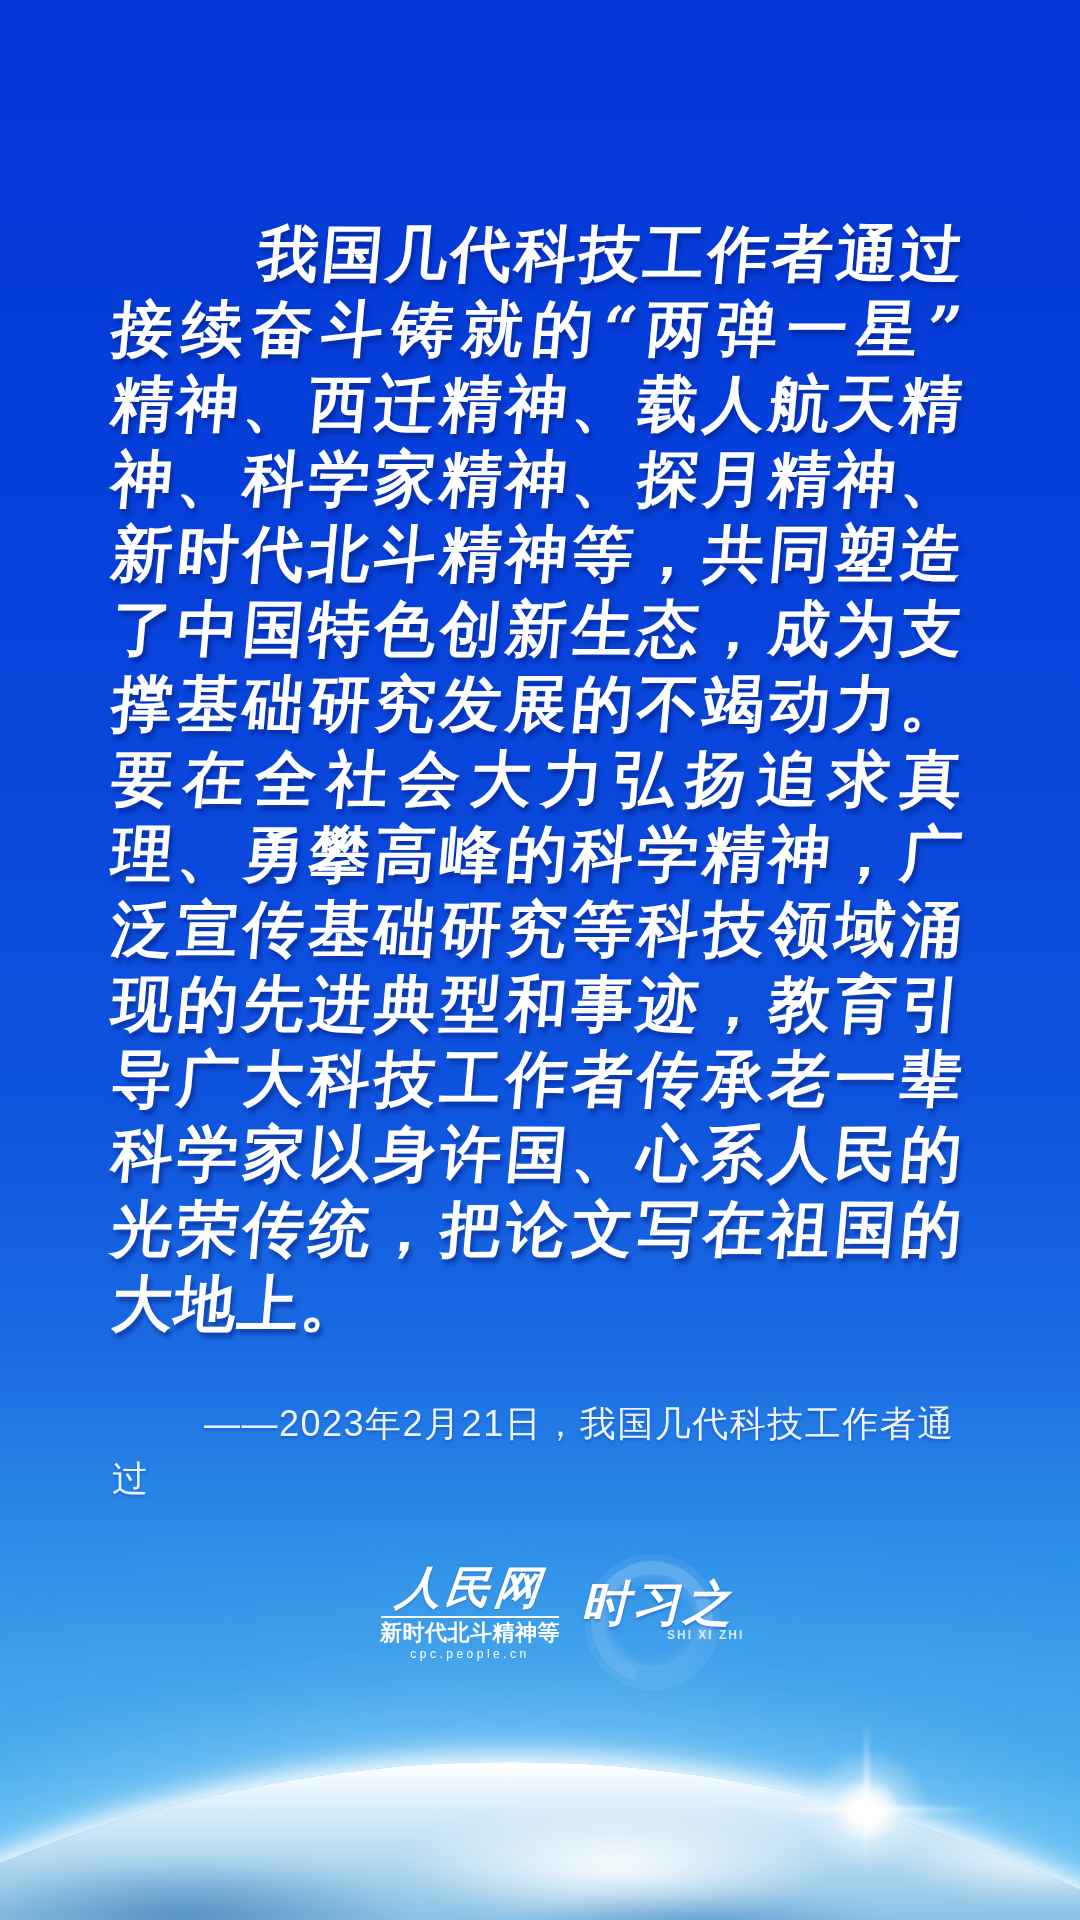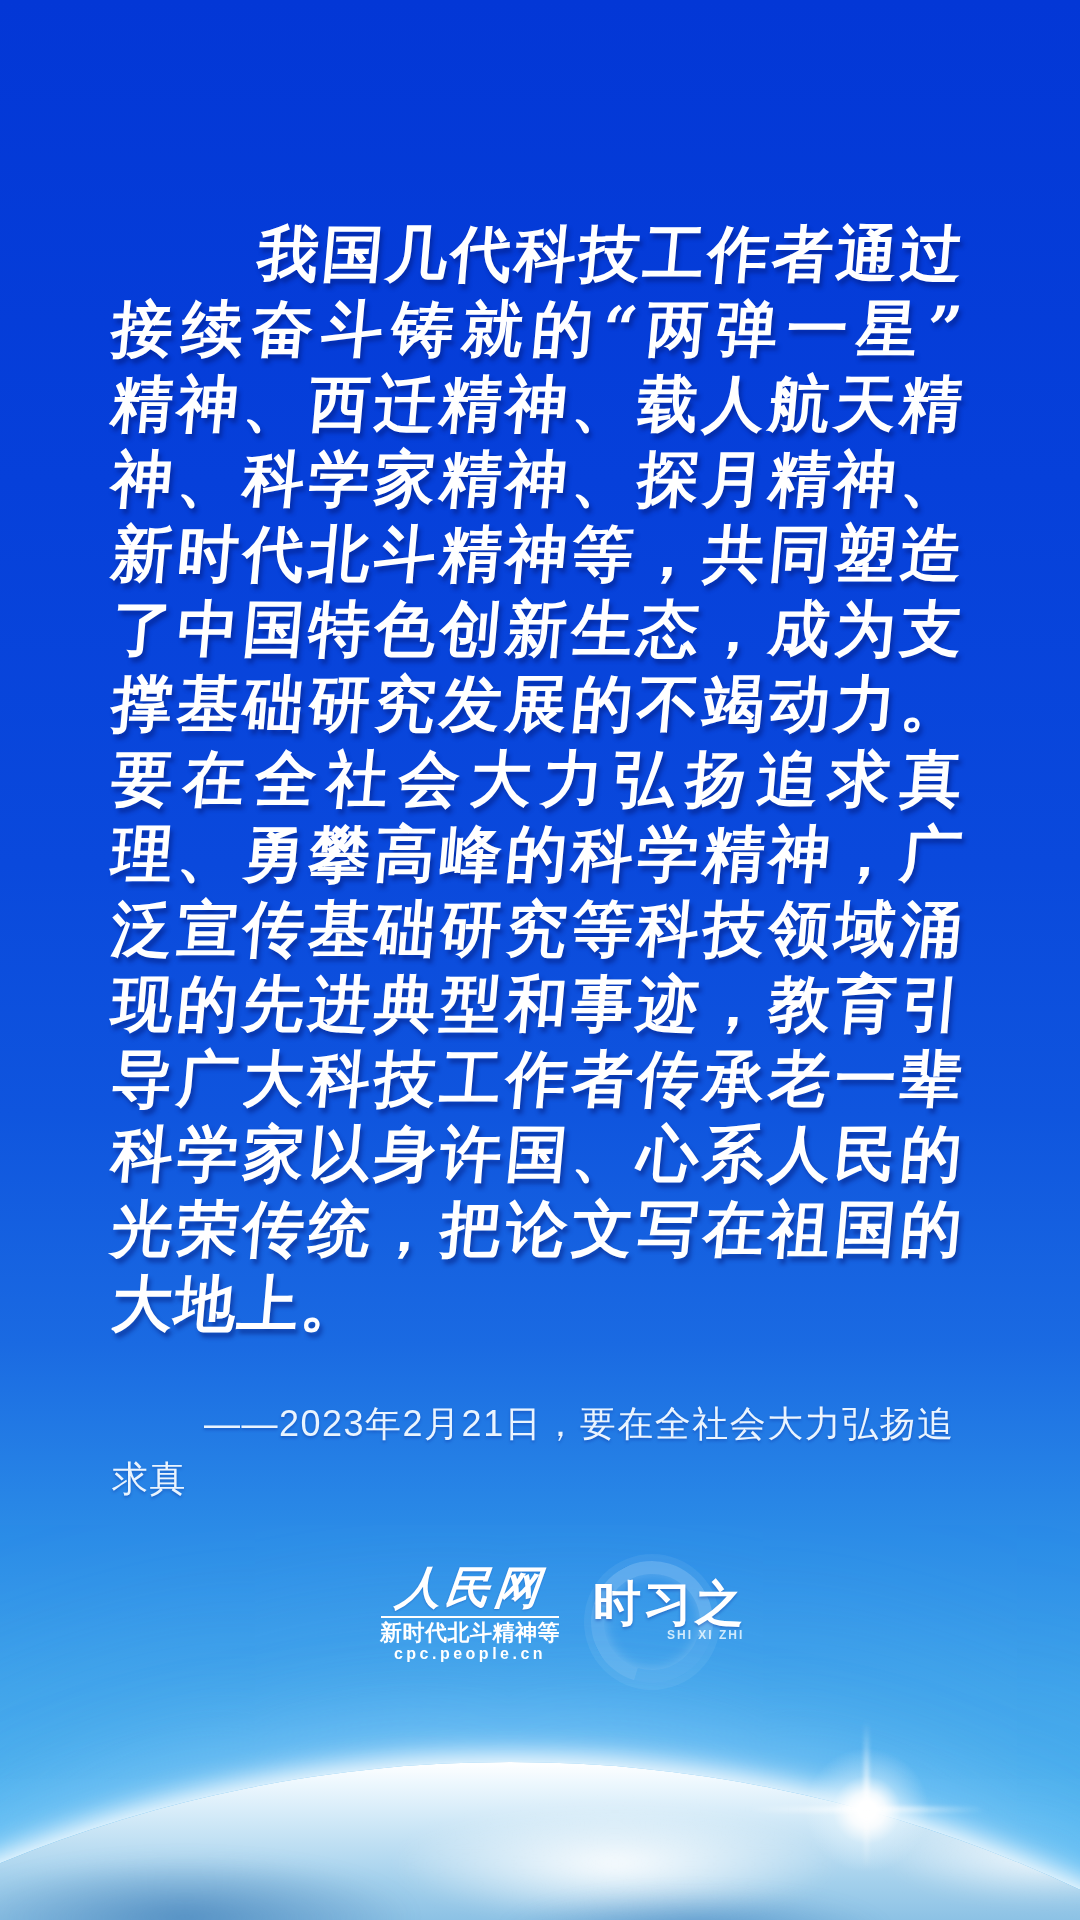--- a/index.html
+++ b/index.html
@@ -99,36 +99,36 @@
   }
   .rm-script{
     font-family:"DejaVu Serif","Liberation Serif",serif;
     font-style:italic;font-weight:700;
     font-size:45px;line-height:50px;letter-spacing:4px;
     transform:skewX(-6deg);
     text-shadow:0 1px 2px rgba(10,50,160,.3);
   }
   .rm-divider{width:178px;height:2px;background:#ffffff;margin:3px auto 3px auto;}
   .rm-site{font-weight:700;font-size:22px;line-height:24px;letter-spacing:0.5px;}
-  .rm-url{font-weight:700;font-size:16px;line-height:18px;letter-spacing:3.5px;}
+  .rm-url{font-weight:400;font-size:12px;line-height:18px;letter-spacing:3.5px;}
 
   .logo-shixizhi{
     position:absolute;left:565px;top:1560px;width:190px;height:130px;z-index:3;color:#ffffff;
   }
   .sxz-ring{
     position:absolute;left:26px;top:1px;width:96px;height:96px;border-radius:50%;
     border:13px solid rgba(220,240,255,.26);
     border-bottom-color:rgba(220,240,255,.10);
     border-left-color:rgba(220,240,255,.18);
     box-shadow:0 0 0 7px rgba(220,240,255,.08), inset 0 0 14px rgba(255,255,255,.25);
     transform:rotate(-28deg);
   }
   .sxz-word{
-    position:absolute;left:28px;top:18px;width:160px;
-    font-weight:700;
+    position:absolute;left:16px;top:18px;width:160px;
+    font-weight:700;font-style:italic;
     font-size:48px;line-height:52px;letter-spacing:3px;
     text-shadow:0 2px 3px rgba(8,40,150,.35);
     white-space:nowrap;
   }
   .sxz-sub{
     position:absolute;left:102px;top:68px;
     font-weight:700;font-size:12px;letter-spacing:2px;
     color:rgba(235,248,255,.85);white-space:nowrap;
   }
 </style>
@@ -158,21 +158,21 @@
     <div class="q-line">理、勇攀高峰的科学精神，广</div>
     <div class="q-line">泛宣传基础研究等科技领域涌</div>
     <div class="q-line">现的先进典型和事迹，教育引</div>
     <div class="q-line">导广大科技工作者传承老一辈</div>
     <div class="q-line">科学家以身许国、心系人民的</div>
     <div class="q-line">光荣传统，把论文写在祖国的</div>
     <div class="q-line q-end">大地上。</div>
   </div>
 
   <div class="attribution">
-    <div class="attr-line1">——2023年2月21日，要在全社会大力弘扬追求真</div>
+    <div class="attr-line1">——2023年2月21日，我国几代科技工作者通过</div>
   </div>
 
   <div class="logo-renmin">
     <div class="rm-script">人民网</div>
     <div class="rm-divider"></div>
     <div class="rm-site">新时代北斗精神等</div>
     <div class="rm-url">cpc.people.cn</div>
   </div>
 
   <div class="logo-shixizhi">

